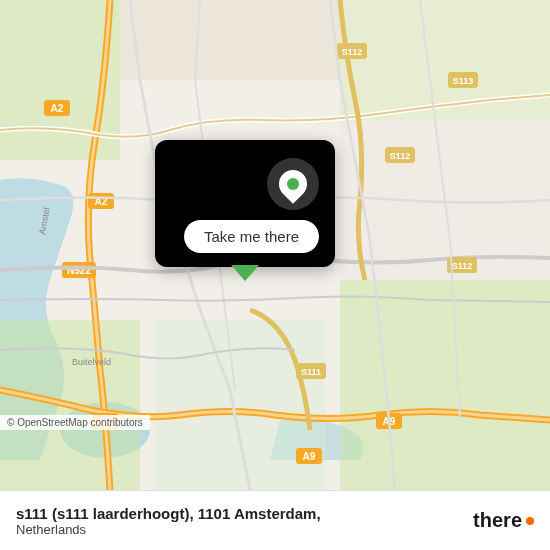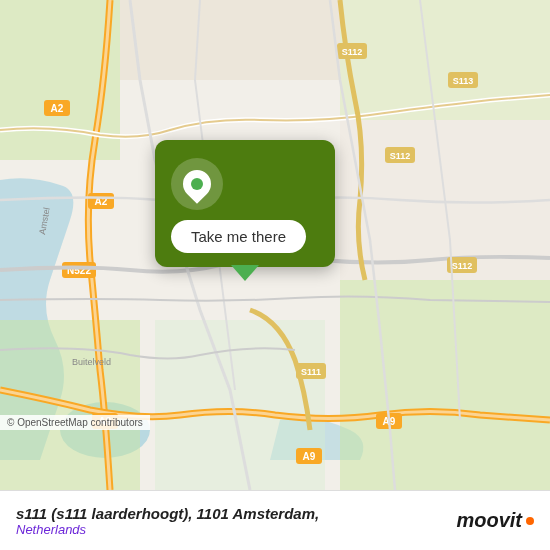--- a/index.html
+++ b/index.html
@@ -26,25 +26,25 @@
       width: 100%;
       height: 100%;
     }
 
     
     .popup-card {
       position: absolute;
       top: 140px;
       left: 155px;
       width: 180px;
-      background: #4d7c0f;
+      background: #000000;
       border-radius: 12px;
       display: flex;
       flex-direction: column;
-      align-items: flex-start;
+      align-items: flex-end;
       padding: 18px 16px 14px;
       box-shadow: 0 4px 16px rgba(0,0,0,0.3);
       z-index: 10;
     }
 
     .popup-card::after {
       content: '';
       position: absolute;
       bottom: -14px;
       left: 50%;
@@ -101,37 +101,36 @@
     
     #info-bar {
       width: 550px;
       height: 60px;
       background: white;
       border-top: 1px solid #ddd;
       display: flex;
       align-items: center;
       justify-content: space-between;
       padding: 0 16px;
-      font-style: italic;
     }
 
     .address-block {
       display: flex;
       flex-direction: column;
     }
 
     .address-line1 {
       font-size: 15px;
       font-weight: 600;
       color: #222;
     }
 
     .address-line2 {
       font-size: 13px;
-      color: #6d28d9;
+      color: #404040;
     }
 
     .moovit-logo {
       display: flex;
       align-items: center;
       gap: 4px;
     }
 
     .moovit-text {
       font-size: 20px;
@@ -243,16 +242,16 @@
     <span>© OpenStreetMap contributors</span>
   </div>
 </div>
 
 <div id="info-bar">
   <div class="address-block">
     <span class="address-line1">s111 (s111 laarderhoogt), 1101 Amsterdam,</span>
     <span class="address-line2">Netherlands</span>
   </div>
   <div class="moovit-logo">
-    <span class="moovit-text">moovit</span>
+    <span class="moovit-text">there</span>
     <span class="moovit-dot"></span>
   </div>
 </div>
 
 </body></html>

